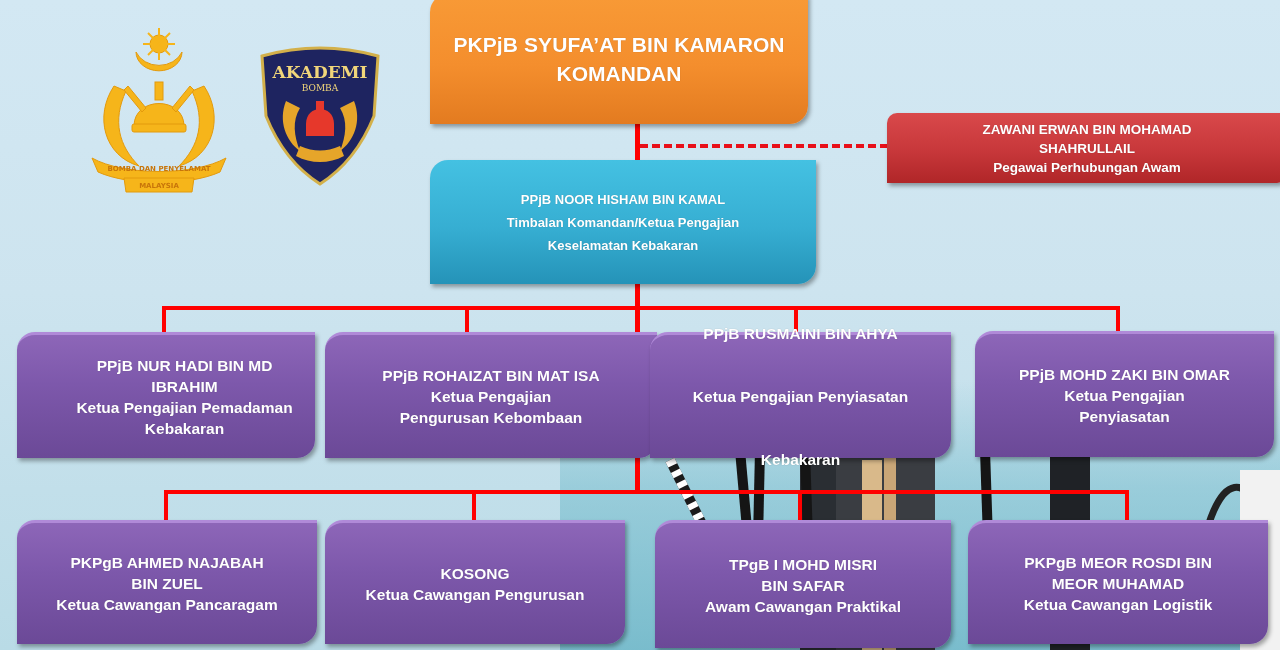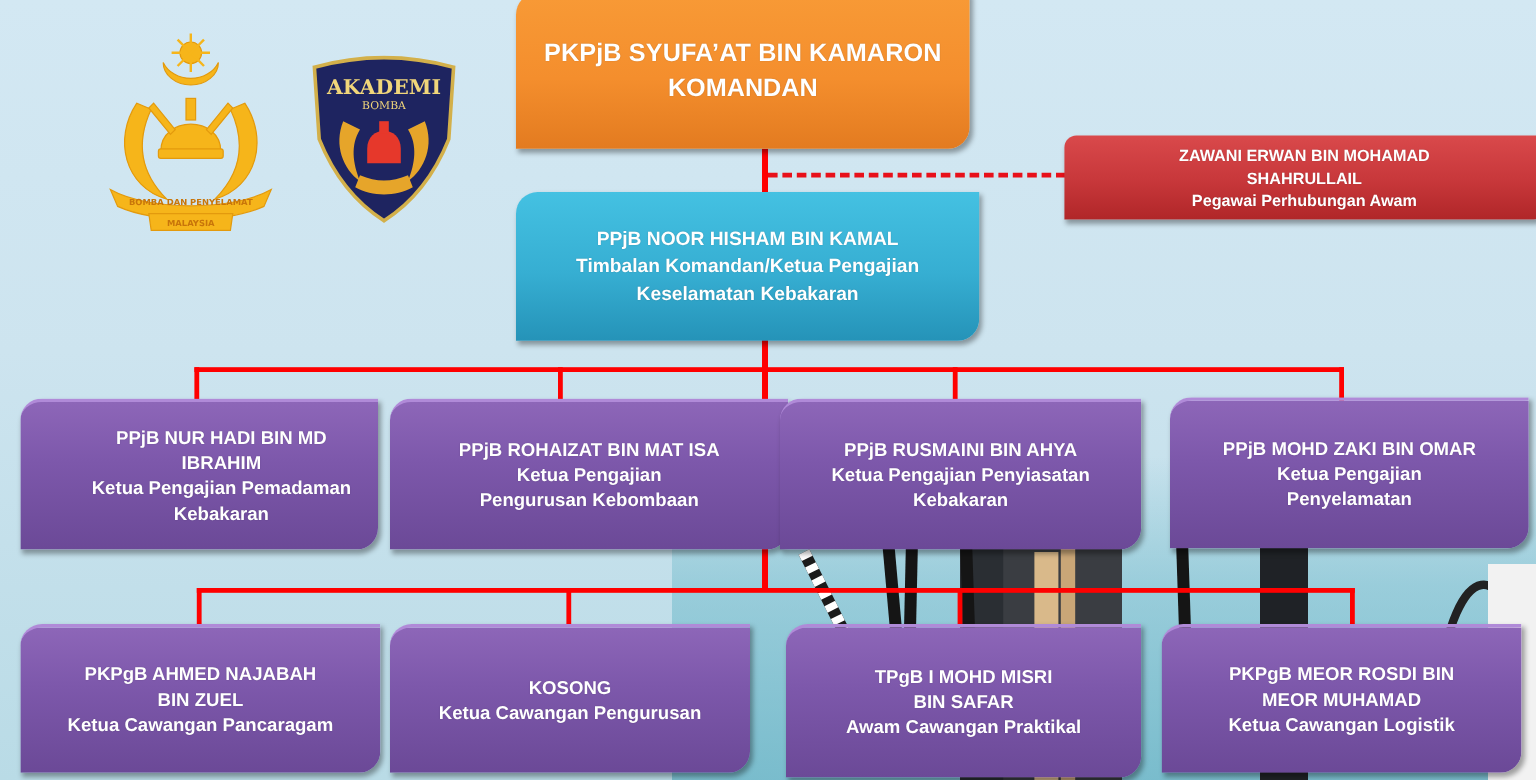--- a/index.html
+++ b/index.html
@@ -16,21 +16,21 @@
   .box {
     position: absolute; box-sizing: border-box;
     display: flex; flex-direction: column; align-items: center; justify-content: center;
     text-align: center; color: #ffffff; font-weight: bold;
     border-radius: 18px 0 18px 0;
     box-shadow: 2px 3px 4px rgba(0,0,0,0.35);
     text-shadow: 0 0 1px rgba(0,0,0,0.25);
   }
   .box span { display: block; }
   .orange { background: linear-gradient(180deg, #f89a36 0%, #f48e2d 55%, #e37b20 100%); font-size: 21px; line-height: 29px; }
-  .cyan { background: linear-gradient(180deg, #44c1e2 0%, #36aed2 55%, #2593b8 100%); font-size: 16px; line-height: 23px; }
+  .cyan { background: linear-gradient(180deg, #44c1e2 0%, #36aed2 55%, #2593b8 100%); font-size: 13px; line-height: 23px; }
   .red { background: linear-gradient(180deg, #d9494b 0%, #c7373a 55%, #b02628 100%); font-size: 13.5px; line-height: 19px; border-radius: 10px 0 10px 0; }
   .purple {
     background: linear-gradient(180deg, #8d66b8 0%, #7d58ab 40%, #6b4997 100%);
     border-top: 3px solid #b08ad8;
     font-size: 15.5px; line-height: 21px;
   }
   .name-line { letter-spacing: 0.1px; }
   .logo { position: absolute; }
 </style>
 </head>
@@ -125,29 +125,29 @@
   <span>PPjB NUR HADI  BIN MD</span>
   <span>IBRAHIM</span>
   <span>Ketua Pengajian Pemadaman</span>
   <span>Kebakaran</span>
 </div>
 <div class="box purple" style="left:325px; top:332px; width:332px; height:126px;">
   <span>PPjB ROHAIZAT  BIN MAT ISA</span>
   <span>Ketua Pengajian</span>
   <span>Pengurusan Kebombaan</span>
 </div>
-<div class="box purple" style="left:650px; top:332px; width:301px; height:126px;">
+<div class="box purple" style="left:650px; top:332px; width:301px; height:126px;gap:42px;">
   <span>PPjB RUSMAINI  BIN  AHYA</span>
   <span>Ketua Pengajian Penyiasatan</span>
   <span>Kebakaran</span>
 </div>
 <div class="box purple" style="left:963px; top:331px; width:299px; height:126px;margin-left:12px;">
   <span>PPjB MOHD ZAKI  BIN  OMAR</span>
   <span>Ketua Pengajian</span>
-  <span>Penyelamatan</span>
+  <span>Penyiasatan</span>
 </div>
 
 <div class="box purple" style="left:17px; top:520px; width:300px; height:124px;">
   <span>PKPgB AHMED  NAJABAH</span>
   <span>BIN ZUEL</span>
   <span>Ketua Cawangan  Pancaragam</span>
 </div>
 <div class="box purple" style="left:325px; top:520px; width:300px; height:124px;">
   <span>KOSONG</span>
   <span>Ketua Cawangan Pengurusan</span>

